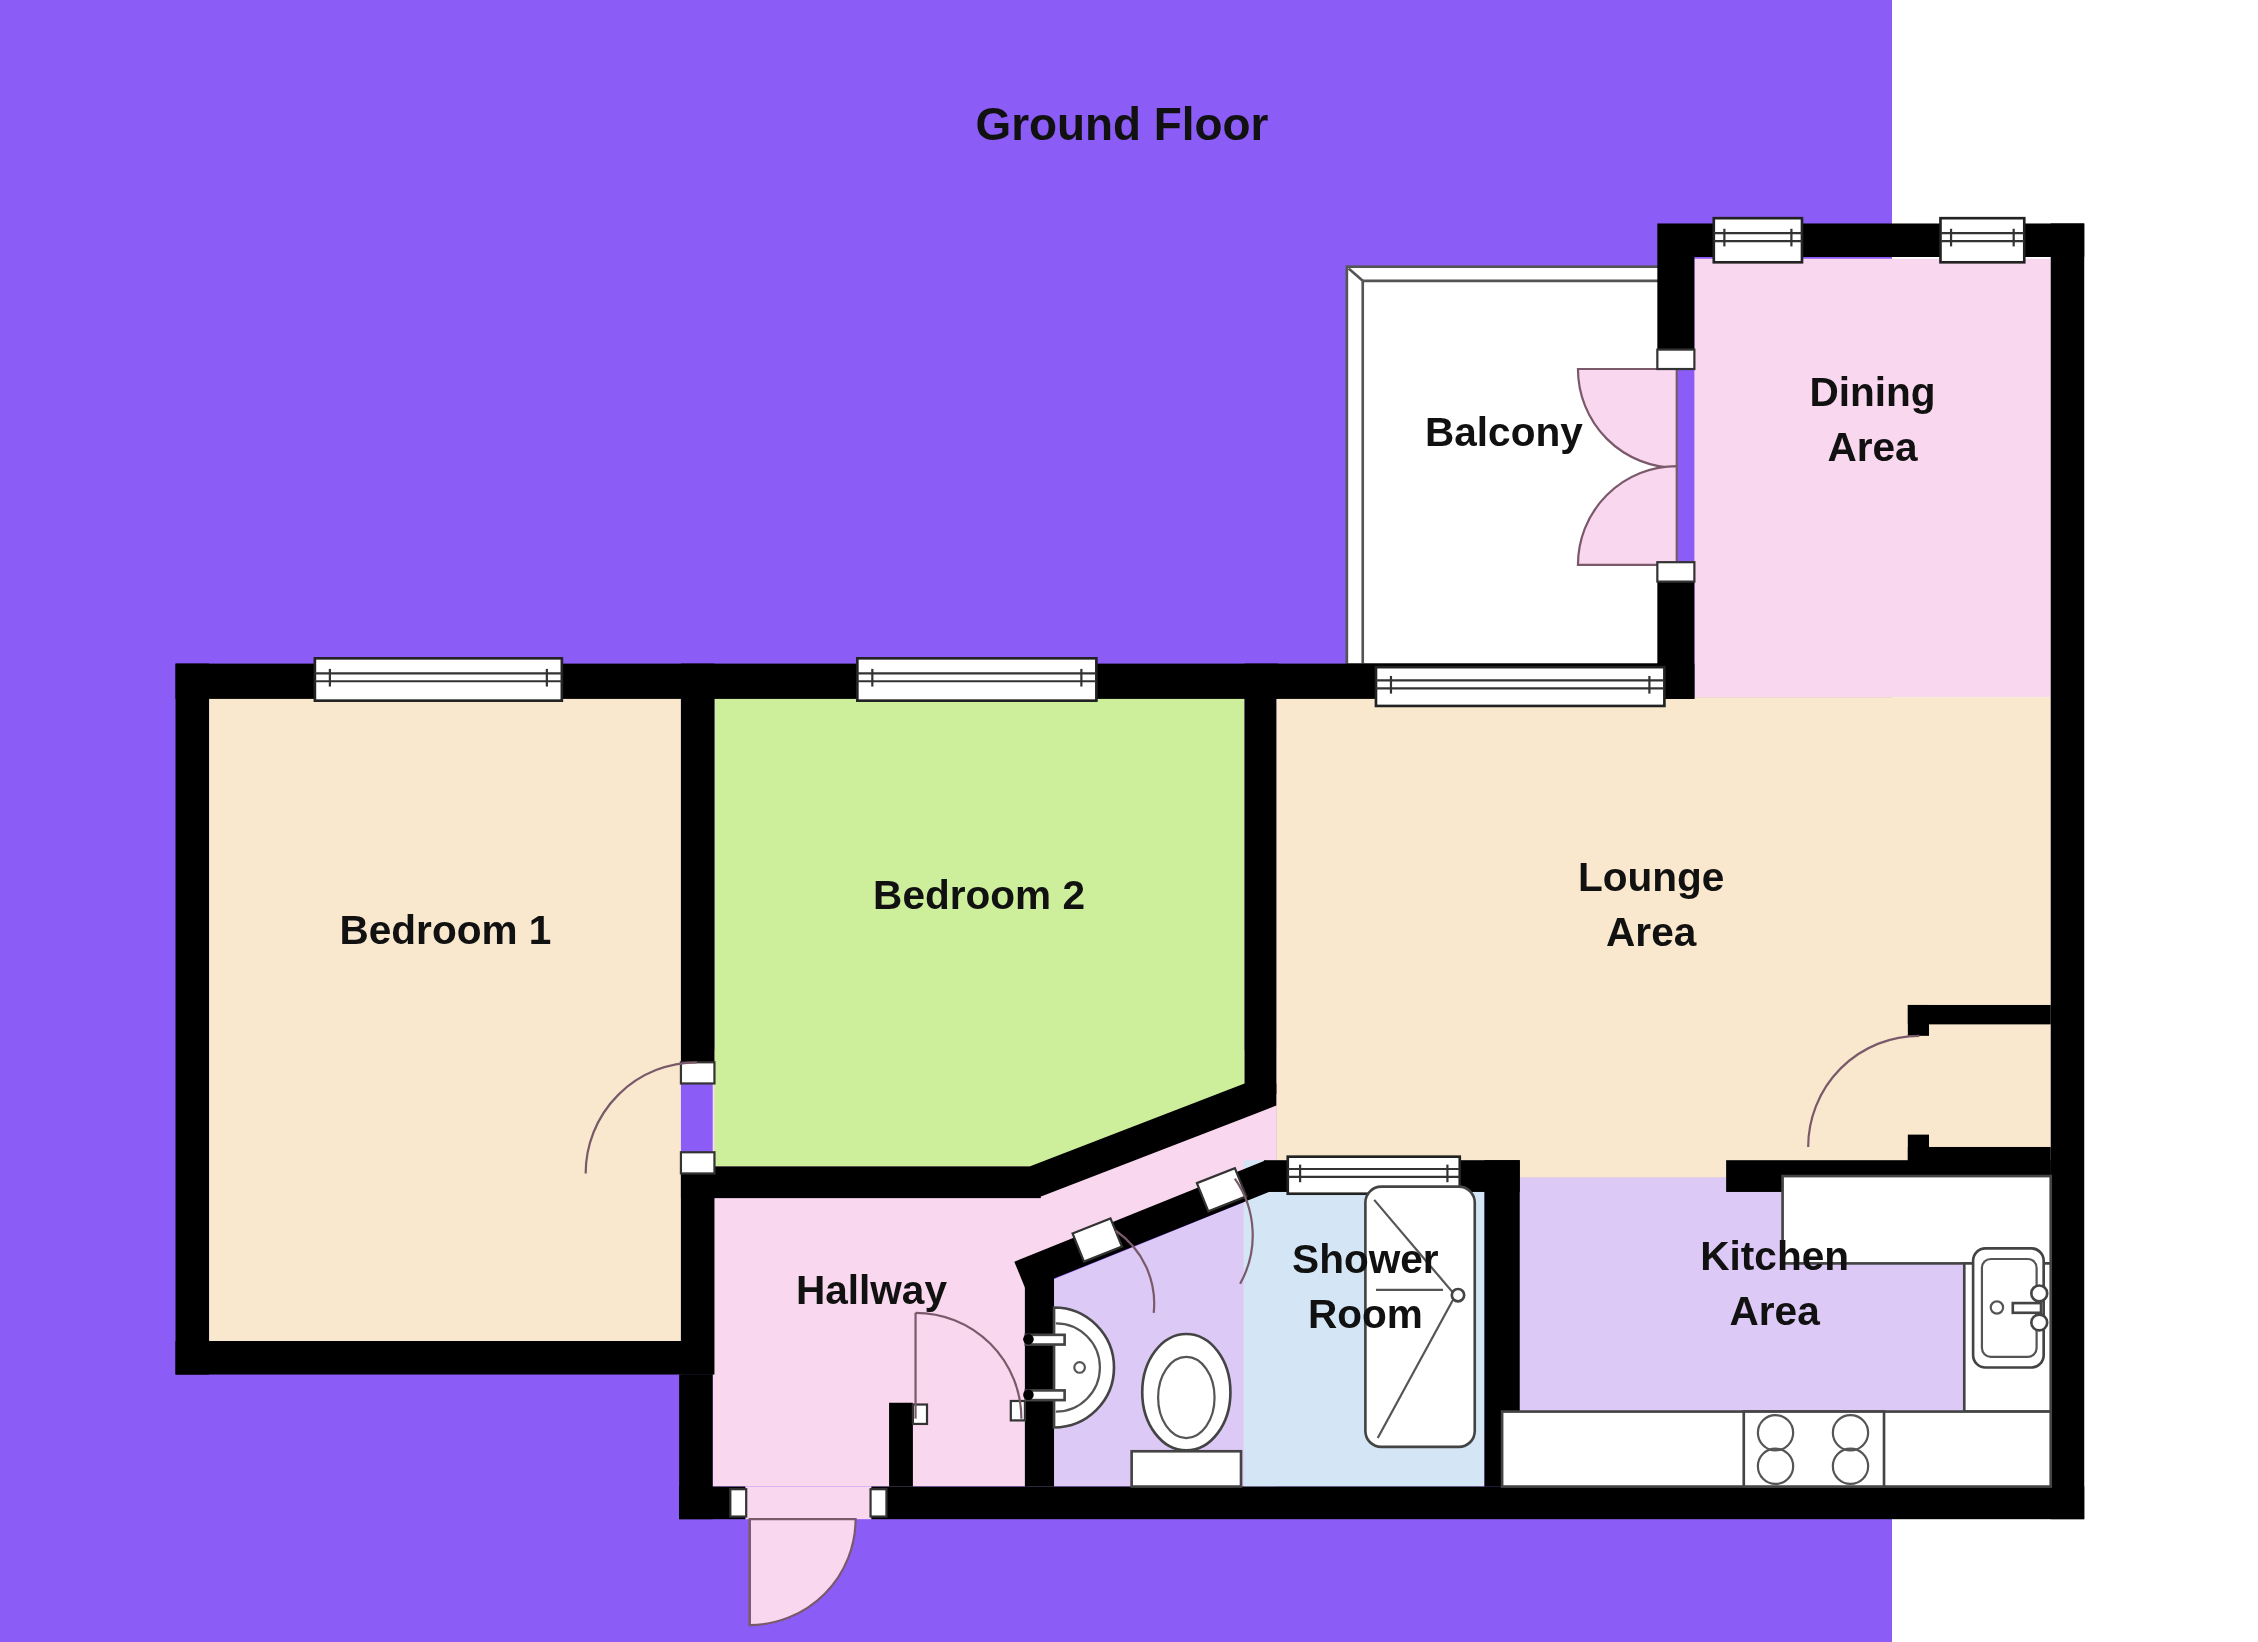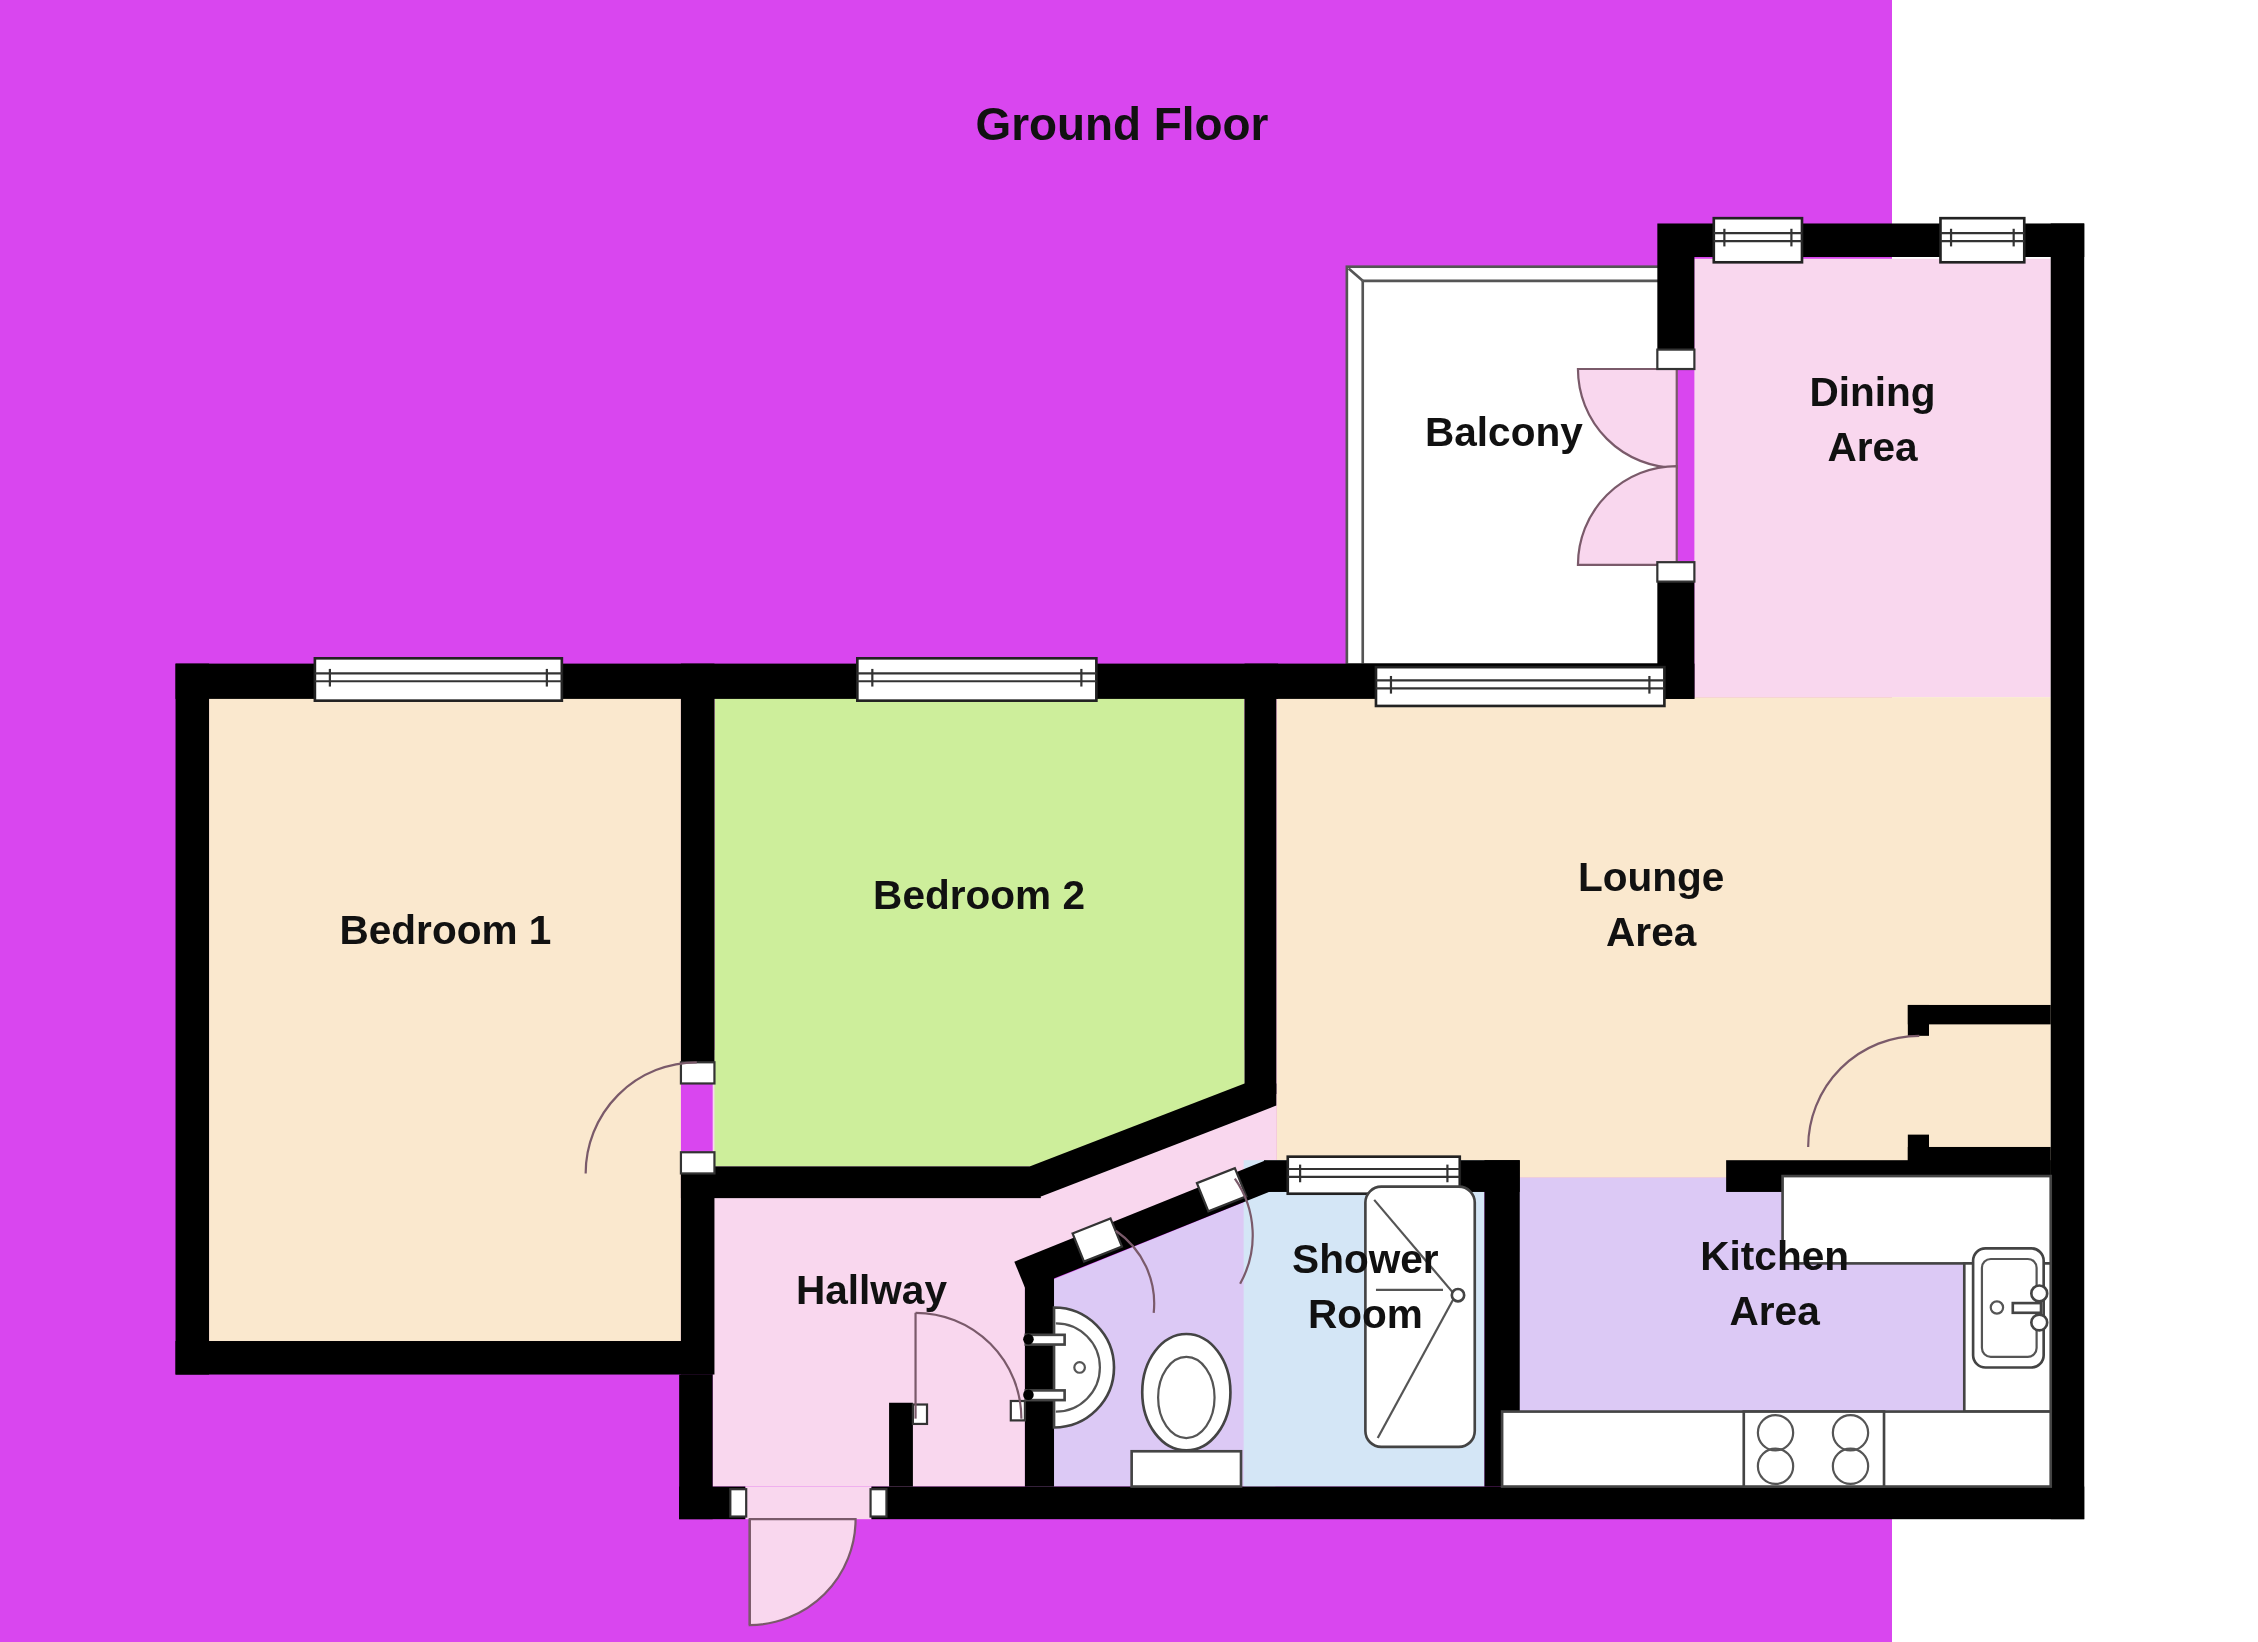--- a/index.html
+++ b/index.html
@@ -1,16 +1,16 @@
 <!DOCTYPE html>
 <html style="font-size:14px"><head>
 <meta charset="utf-8">
 <style>
   html,body{margin:0;padding:0;background:#ffffff;}
-  .stage{width:1892px;height:1643px;position:relative;background:#d946ef;}
+  .stage{width:1892px;height:1643px;position:relative;background:#8b5cf6;}
   svg{display:block;}
   text{font-family:"Liberation Sans","DejaVu Sans",sans-serif;font-weight:bold;fill:#111;}
   .title-text{font-size:52px;}
   .room-text{font-size:46px;}
   .wall{fill:#000;}
   .thin{stroke:#555;stroke-width:3;fill:none;}
   .fixture{fill:#fff;stroke:#444;stroke-width:3;}
   .fixline{stroke:#555;stroke-width:2.5;fill:none;}
   .doorarc{stroke:#7a5a6a;stroke-width:2.5;fill:none;}
   .win{fill:#fff;stroke:#222;stroke-width:3;}

